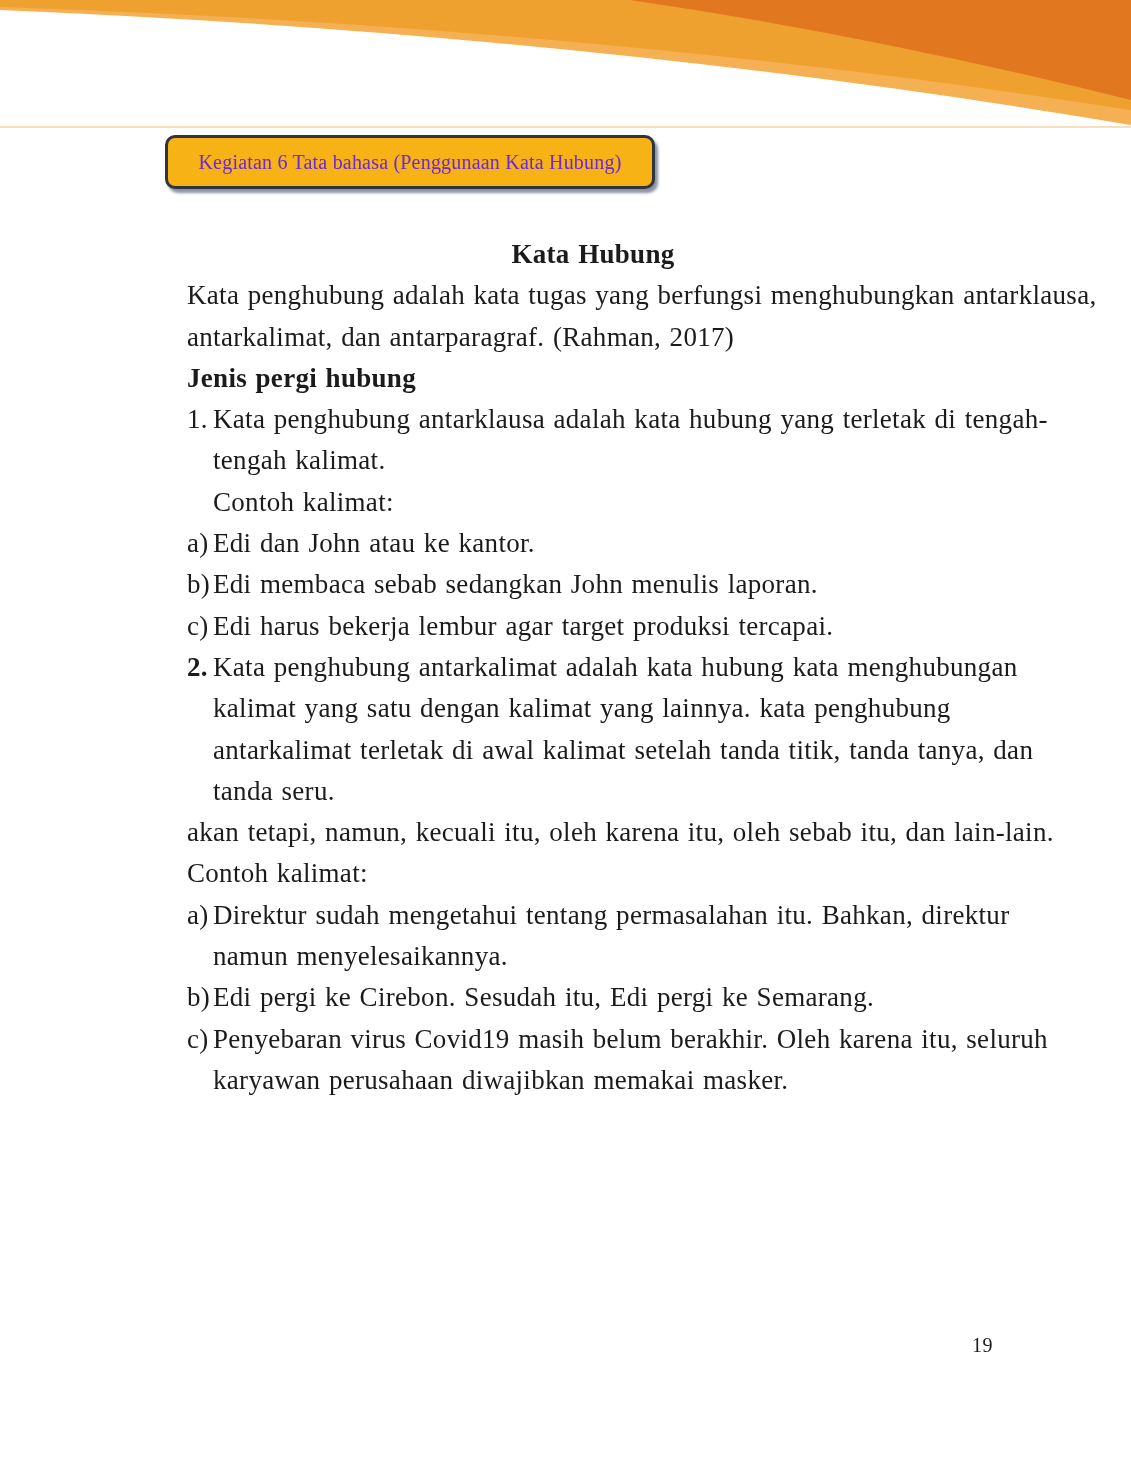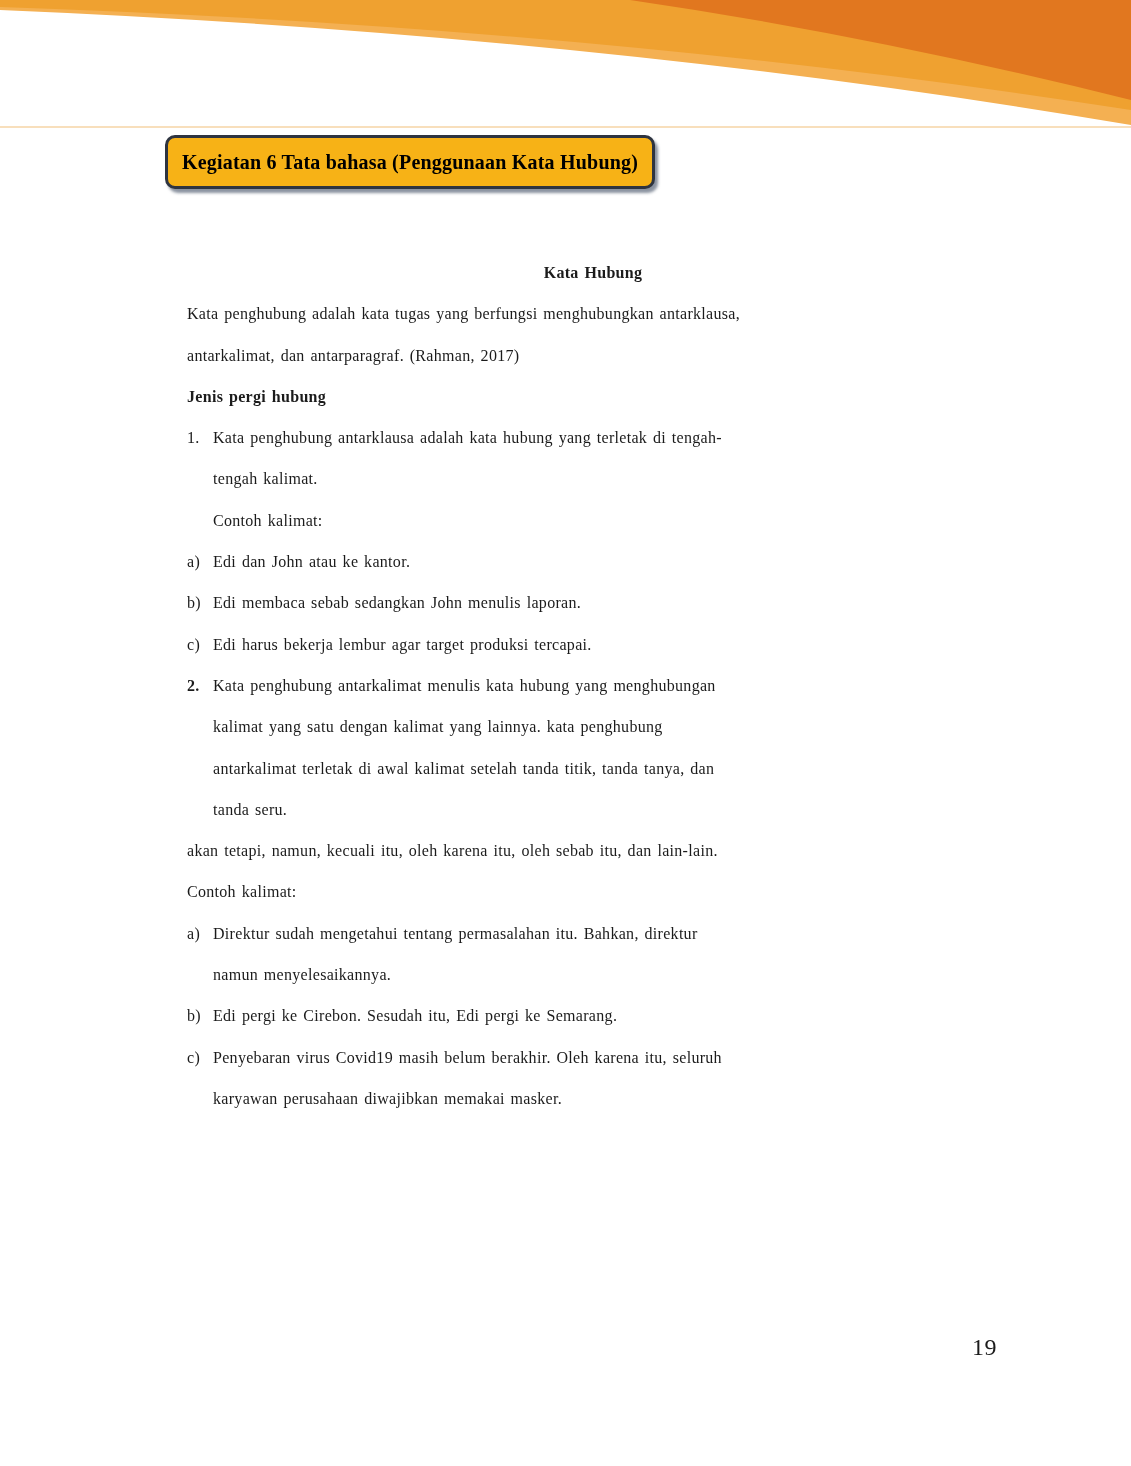--- a/index.html
+++ b/index.html
@@ -21,41 +21,41 @@
   .banner{
     position:absolute;left:165px;top:135px;width:490px;height:54px;
     background:var(--banner_fill,#f7b216);
     border:3px solid var(--banner_border,#2e3440);
     border-radius:10px;
     box-sizing:border-box;
     display:flex;align-items:center;justify-content:center;
     box-shadow:3px 4px 3px rgba(110,120,136,0.8);
   }
   .banner-label{
-    font-weight:700;font-size:20px;letter-spacing:.2px;
-    color:#000000;white-space:nowrap;
+    font-weight:400;font-size:20px;letter-spacing:.2px;
+    color:#6d28d9;white-space:nowrap;
   }
   
   .doc{
-    position:absolute;left:187px;top:252px;width:812px;
-    font-size:16px;line-height:41.3px;
+    position:absolute;left:187px;top:234px;width:812px;
+    font-size:27px;line-height:41.3px;
     letter-spacing:.3px;word-spacing:1.5px;
   }
   .doc .title{font-weight:700;text-align:center;}
   .doc .subheading{font-weight:700;}
   .block{margin:0;}
   .item{position:relative;padding-left:26px;}
   .item .marker{position:absolute;left:0;top:0;}
   .marker.bold{font-weight:700;}
   .line{white-space:nowrap;}
   .b{font-weight:400;text-align:center;}
   
   .page-number{
     position:absolute;left:972px;top:1334px;
-    font-size:24px;letter-spacing:.5px;
+    font-size:20px;letter-spacing:.5px;
   }
 </style>
 </head>
 <body>
 
 <div class="page">
 
   <svg class="header-art" viewBox="0 0 1131 130" xmlns="http://www.w3.org/2000/svg" aria-hidden="true">
     <path d="M0,0 H1131 V125 Q600,35 0,10 Z" fill="var(--header_light,#F4B052)"></path>
     <path d="M0,0 H1131 V110 Q600,27 0,7 Z" fill="var(--header_amber,#EFA130)"></path>
@@ -104,21 +104,21 @@
     <div class="block item">
       <span class="marker">c)</span>
       <div class="lines">
           <div class="line"><span>Edi harus bekerja lembur </span><span class="b">agar</span><span> target produksi tercapai.</span></div>
         </div>
     </div>
 
     <div class="block item">
       <span class="marker bold">2.</span>
       <div class="lines">
-          <div class="line"><span>Kata penghubung antarkalimat menulis kata hubung yang menghubungan</span></div>
+          <div class="line"><span>Kata penghubung antarkalimat adalah kata hubung kata menghubungan</span></div>
           <div class="line"><span>kalimat yang satu dengan kalimat yang lainnya. kata penghubung</span></div>
           <div class="line"><span>antarkalimat terletak di awal kalimat setelah tanda titik, tanda tanya, dan</span></div>
           <div class="line"><span>tanda seru.</span></div>
         </div>
     </div>
 
     <div class="block">
         <div class="line"><span>akan tetapi, namun, kecuali itu, oleh karena itu, oleh sebab itu, dan lain-lain.</span></div>
         <div class="line"><span>Contoh kalimat:</span></div>
       </div>

